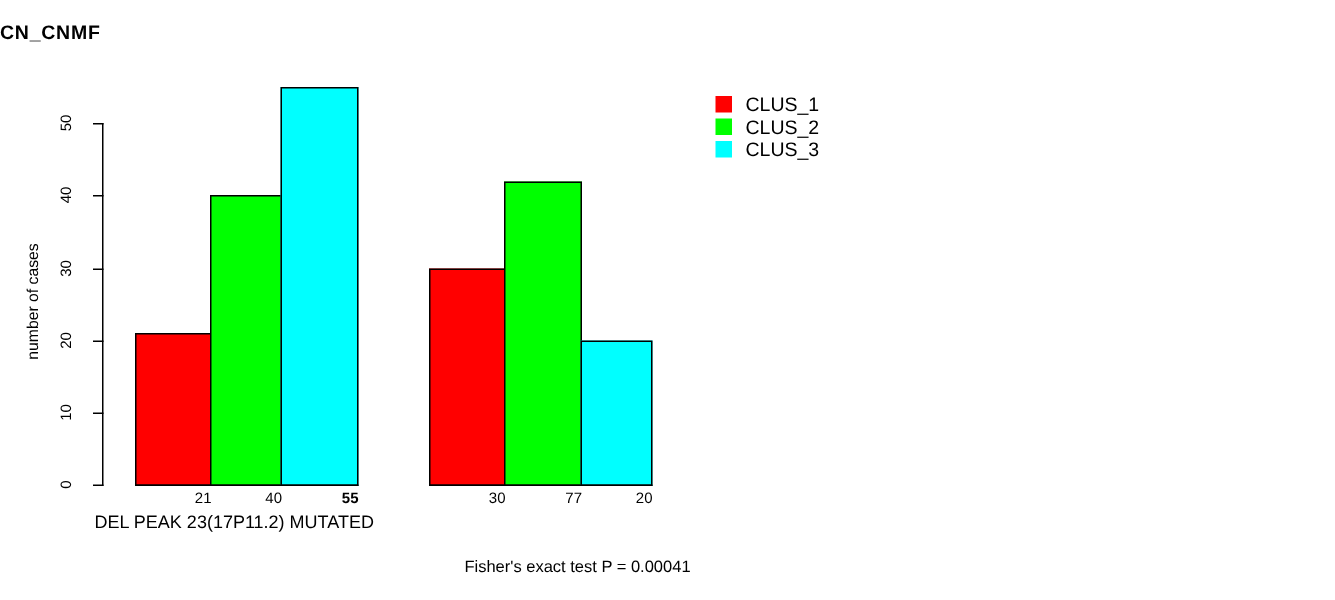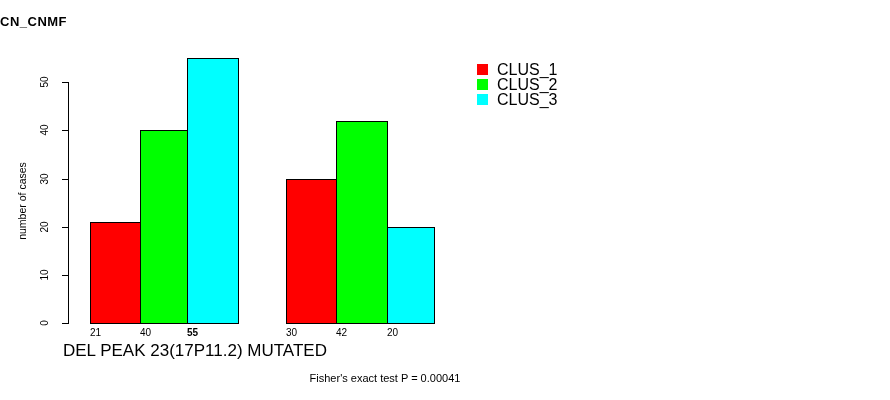--- a/index.html
+++ b/index.html
@@ -87,50 +87,50 @@
   .group-baseline {
     position: absolute;
     height: 1px;
     background: #000000;
   }
 
   .bar-label {
     position: absolute;
     top: 327px;
     font-size: 10px;
-    text-align: left;
+    text-align: right;
     line-height: 12px;
   }
 
   #x-axis-title {
     position: absolute;
     left: 63px;
     top: 341px;
-    font-size: 17px;
+    font-size: 12px;
     white-space: nowrap;
   }
 
   
   #legend {
     position: absolute;
     left: 477px;
     top: 62px;
   }
   .legend-row {
     display: flex;
     align-items: center;
     height: 15px;
   }
   .legend-swatch {
     width: 11px;
     height: 11px;
     display: inline-block;
   }
   .legend-label {
-    font-size: 16px;
+    font-size: 13px;
     margin-left: 9px;
     white-space: nowrap;
     text-align: right;
   }
 
   
   #footer-note {
     position: absolute;
     left: 0;
     top: 372px;
@@ -176,21 +176,21 @@
   <div class="bar-label" style="left:140px; width:48px;">40</div>
   <div class="bar-label" style="left:187px; width:52px;font-weight:bold;">55</div>
 
   <div class="bar" style="left:286px; top:179px; width:51px;  height:145px; background:#FF0000;"></div>
   <div class="bar" style="left:336px; top:121px; width:52px;  height:203px; background:#00FF00;"></div>
   <div class="bar" style="left:387px; top:227px; width:48px;  height:97px;  background:#00FFFF;"></div>
 
   <div class="group-baseline" style="left:286px; top:323px; width:149px;"></div>
 
   <div class="bar-label" style="left:286px; width:51px;">30</div>
-  <div class="bar-label" style="left:336px; width:52px;">42</div>
+  <div class="bar-label" style="left:336px; width:52px;">77</div>
   <div class="bar-label" style="left:387px; width:48px;">20</div>
 
   <div id="x-axis-title">DEL PEAK 23(17P11.2) MUTATED</div>
 </div>
 
 <div id="legend">
   <div class="legend-row">
     <span class="legend-swatch" style="background:#FF0000;"></span>
     <span class="legend-label">CLUS_1</span>
   </div>

